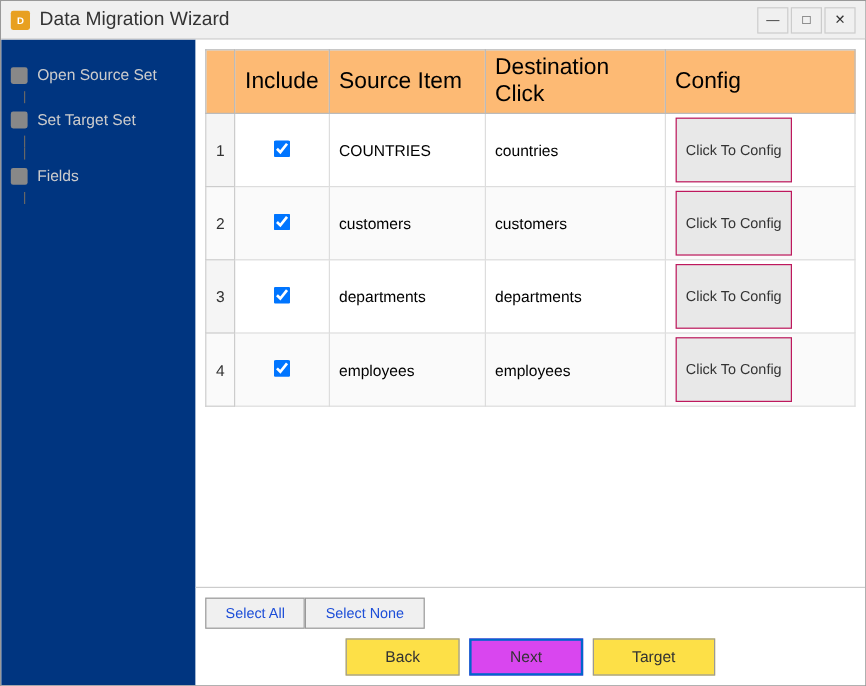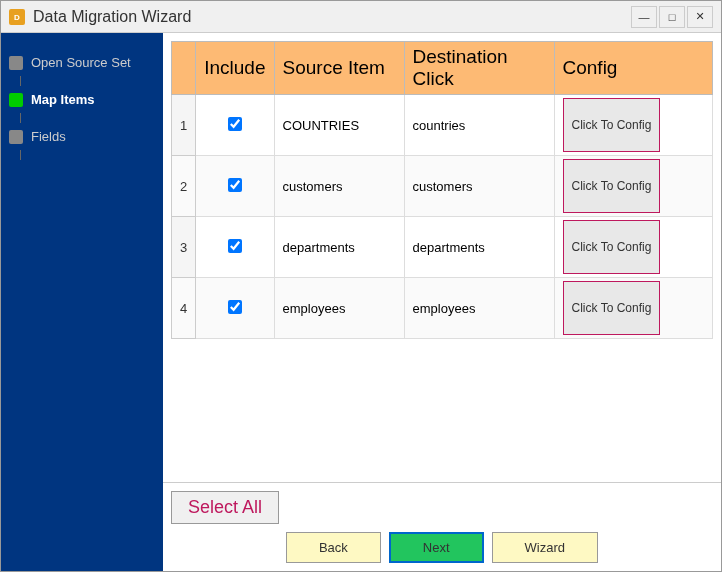--- a/index.html
+++ b/index.html
@@ -175,41 +175,41 @@
     .select-btns {
       display: flex;
       gap: 0;
       margin-bottom: 8px;
     }
     .select-btn {
       background: #f0f0f0;
       border: 1px solid #999;
       padding: 5px 16px;
       cursor: pointer;
-      font-size: 18px;
-      color: #be185d;
+      font-size: 12px;
+      color: #1d4ed8;
     }
 
     .nav-btns {
       display: flex;
       justify-content: center;
       gap: 8px;
     }
     .nav-btn {
-      background: #fef9c3;
+      background: #fde047;
       border: 1px solid #999;
       padding: 6px 32px;
       cursor: pointer;
       font-size: 13px;
       color: #333;
       min-width: 80px;
     }
     .nav-btn.primary {
       border: 2px solid #0066cc;
-      background: #22c55e;
+      background: #d946ef;
     }
     .sidebar-line-item {
       display: flex;
       flex-direction: column;
       align-items: flex-start;
     }
     .connector-line {
       width: 1px;
       height: 10px;
       background: #666;
@@ -240,24 +240,27 @@
 
     <div class="sidebar">
       <div class="sidebar-line-item">
         <div class="sidebar-item" style="padding-top:14px;">
           <div class="sidebar-item-indicator" style="background:#888;"></div>
           <span>Open Source Set</span>
         </div>
         <div class="connector-line"></div>
       </div>
       <div class="sidebar-line-item">
-        <div class="sidebar-item active">
-          <div class="sidebar-item-indicator" style="background:#00cc00;"></div>
-          <span>Map Items</span>
-        </div>
+        <div class="sidebar-item">
+          <div class="sidebar-item-indicator" style="background:#888;"></div>
+          <span>Set Target Set</span>
+        </div>
+        <div class="connector-line"></div>
+      </div>
+      <div class="sidebar-line-item">
         <div class="connector-line"></div>
       </div>
       <div class="sidebar-line-item">
         <div class="sidebar-item">
           <div class="sidebar-item-indicator" style="background:#888;"></div>
           <span>Fields</span>
         </div>
         <div class="connector-line"></div>
       </div>
     </div>
@@ -304,22 +307,23 @@
                 <td>employees</td>
                 <td><button class="config-btn">Click To Config</button></td>
               </tr>
             </tbody>
         </table>
       </div>
 
       <div class="bottom-area">
         <div class="select-btns">
           <button class="select-btn">Select All</button>
+          <button class="select-btn">Select None</button>
         </div>
         <div class="nav-btns">
           <button class="nav-btn">Back</button>
           <button class="nav-btn primary">Next</button>
-          <button class="nav-btn">Wizard</button>
+          <button class="nav-btn">Target</button>
         </div>
       </div>
     </div>
   </div>
 </div>
 
 </body></html>

